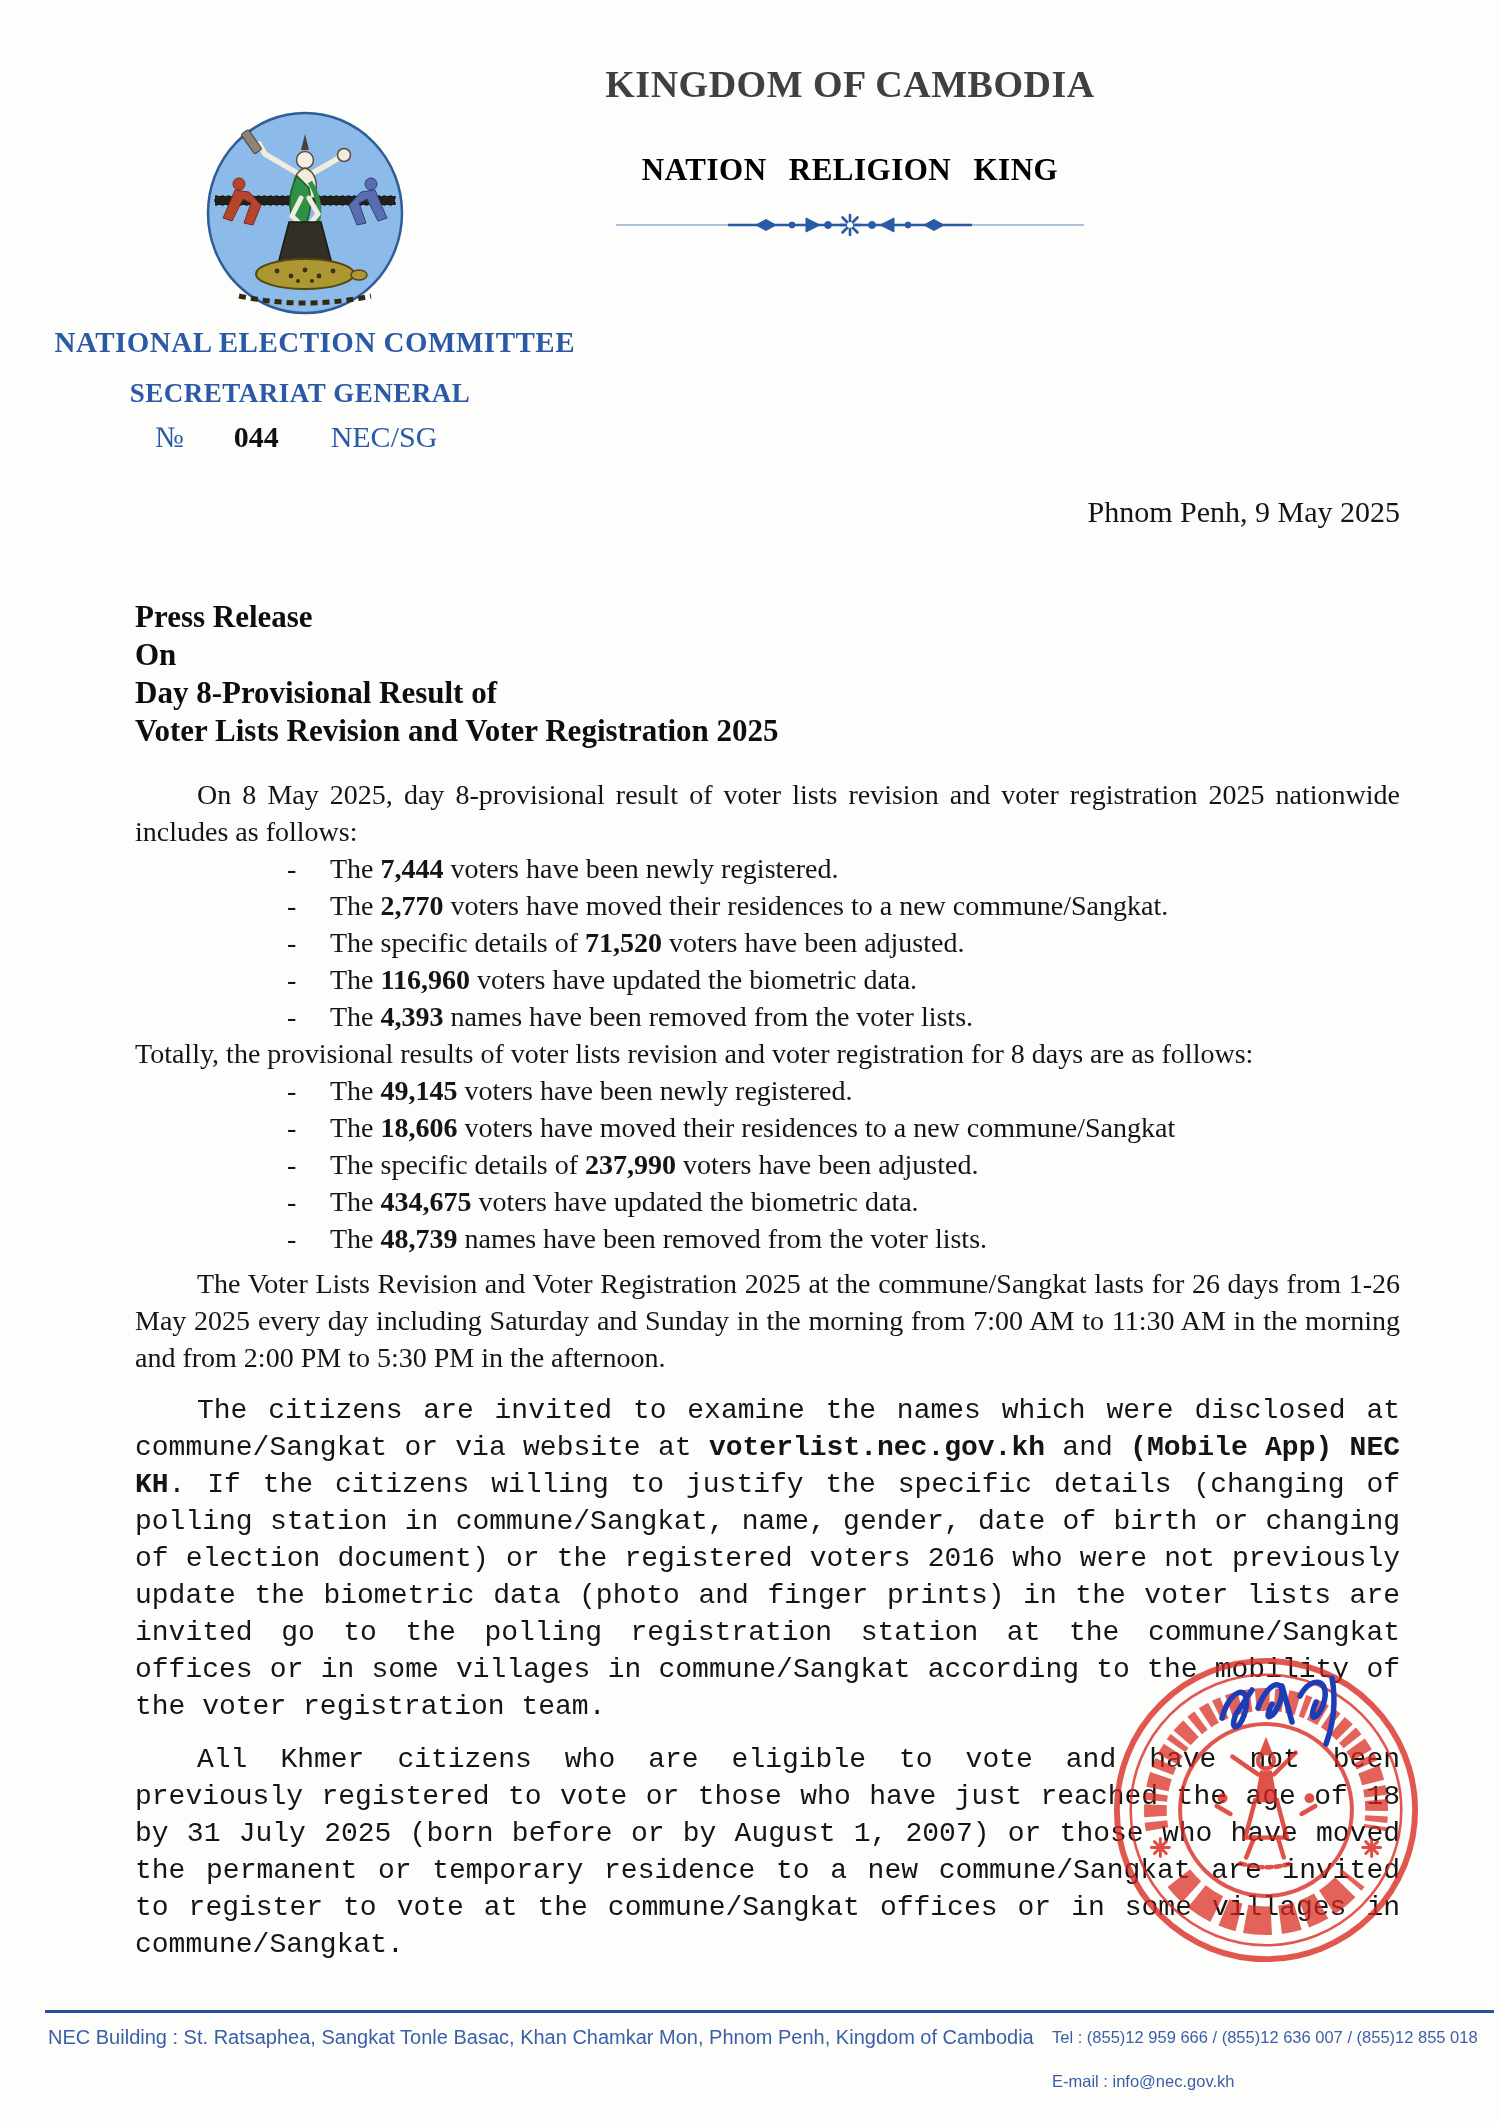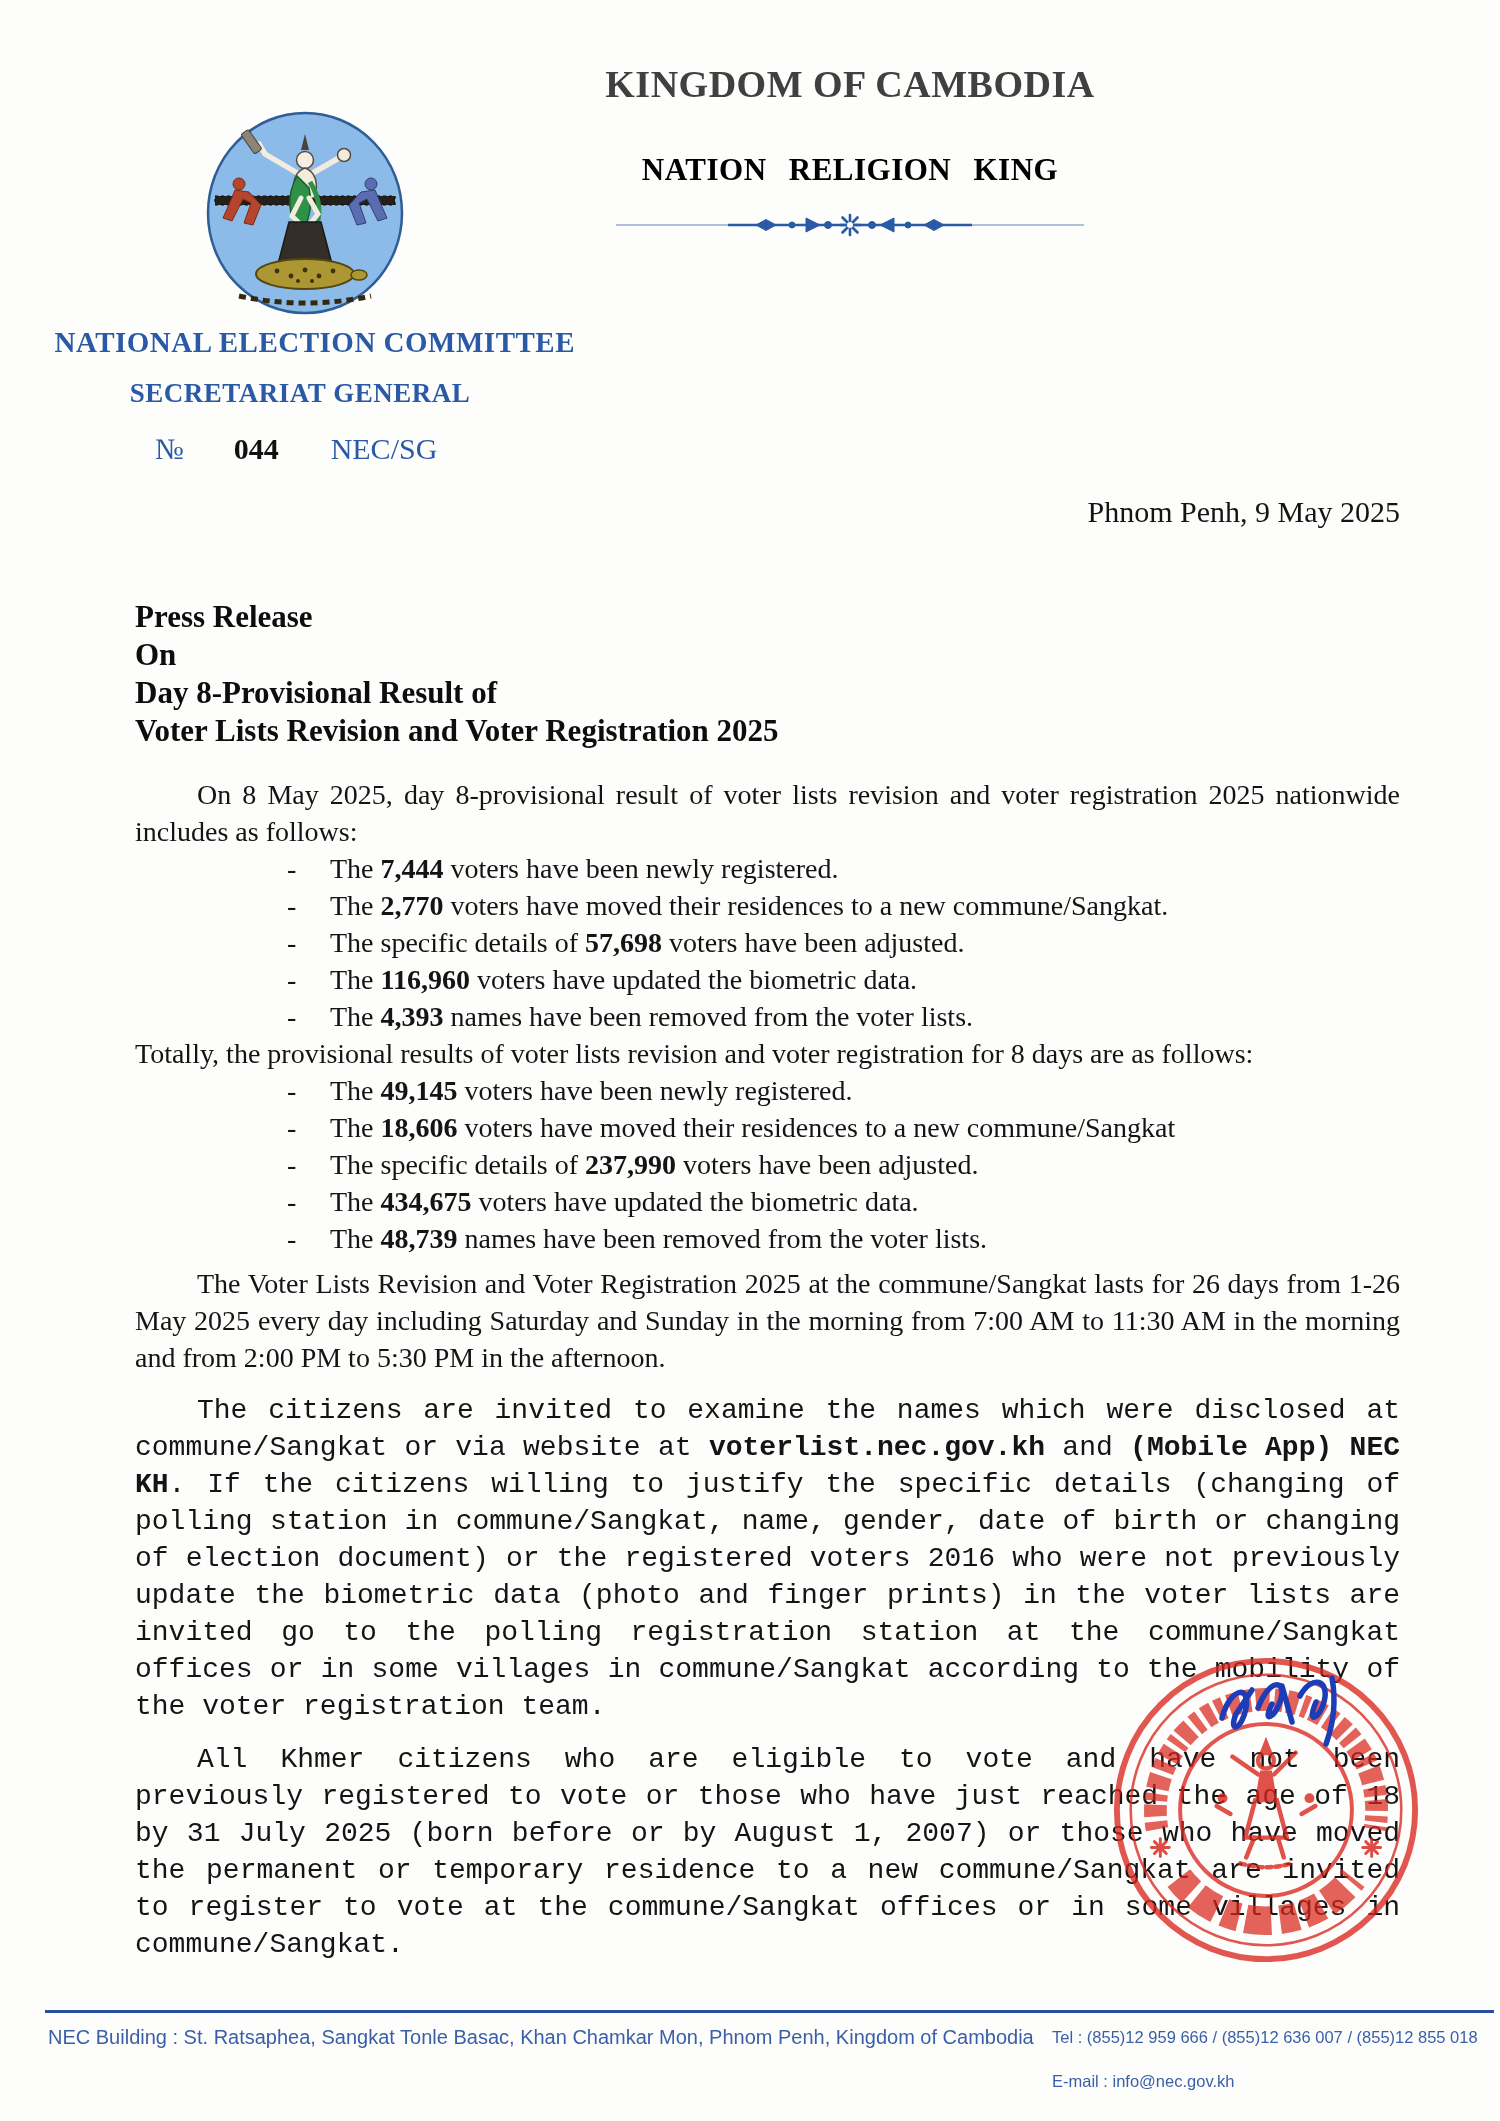--- a/index.html
+++ b/index.html
@@ -22,21 +22,21 @@
   .hdr-ornament { position:absolute; left:610px; top:210px; width:480px; height:30px; }
   .logo { position:absolute; left:205px; top:110px; width:200px; height:207px; }
   .committee {
     position:absolute; left:25px; top:326px; width:550px; text-align:right;
     font-size:29px; font-weight:bold; color:#2a59a6; letter-spacing:0.5px;
   }
   .secretariat {
     position:absolute; left:25px; top:378px; width:550px; text-align:center;
     font-size:27px; font-weight:bold; color:#2a59a6; letter-spacing:0.5px;
   }
-  .refline { position:absolute; left:155px; top:432px; font-size:30px; color:#2a59a6; }
+  .refline { position:absolute; left:155px; top:420px; font-size:30px; color:#2a59a6; }
   .refline .ref-no { font-weight:normal; }
   .refline .ref-val { color:#101010; font-weight:bold; margin:0 52px 0 50px; }
   .refline .ref-suffix { }
 
   
   .content { position:absolute; left:135px; top:470px; width:1265px; }
   .dateline { text-align:right; font-size:30px; margin-top:24px; line-height:36px; }
   .doc-title { margin-top:68px; text-align:left; font-size:31px; font-weight:bold; line-height:38px; color:#0d0d0d; }
   .body-text { font-size:28px; line-height:37px; }
   .para { margin:0; text-indent:62px; text-align:justify; }
@@ -158,21 +158,21 @@
         <div>Day 8-Provisional Result of</div>
         <div>Voter Lists Revision and Voter Registration 2025</div>
       </div>
 
     <div class="body-text">
       <p class="para p-first"><span>On 8 May 2025, day 8-provisional result of voter lists revision and voter registration 2025 nationwide includes as follows:</span></p>
 
       <div class="bullet-list">
           <div class="bullet-item"><span class="bullet-dash">-</span><span class="bullet-text"><span>The </span><span class="b">7,444</span><span> voters have been newly registered.</span></span></div>
           <div class="bullet-item"><span class="bullet-dash">-</span><span class="bullet-text"><span>The </span><span class="b">2,770</span><span> voters have moved their residences to a new commune/Sangkat.</span></span></div>
-          <div class="bullet-item"><span class="bullet-dash">-</span><span class="bullet-text"><span>The specific details of </span><span class="b">57,698</span><span> voters have been adjusted.</span></span></div>
+          <div class="bullet-item"><span class="bullet-dash">-</span><span class="bullet-text"><span>The specific details of </span><span class="b">71,520</span><span> voters have been adjusted.</span></span></div>
           <div class="bullet-item"><span class="bullet-dash">-</span><span class="bullet-text"><span>The </span><span class="b">116,960</span><span> voters have updated the biometric data.</span></span></div>
           <div class="bullet-item"><span class="bullet-dash">-</span><span class="bullet-text"><span>The </span><span class="b">4,393</span><span> names have been removed from the voter lists.</span></span></div>
         </div>
 
       <p class="totals-intro"><span>Totally, the provisional results of voter lists revision and voter registration for 8 days are as follows:</span></p>
 
       <div class="bullet-list">
           <div class="bullet-item"><span class="bullet-dash">-</span><span class="bullet-text"><span>The </span><span class="b">49,145</span><span> voters have been newly registered.</span></span></div>
           <div class="bullet-item"><span class="bullet-dash">-</span><span class="bullet-text"><span>The </span><span class="b">18,606</span><span> voters have moved their residences to a new commune/Sangkat</span></span></div>
           <div class="bullet-item"><span class="bullet-dash">-</span><span class="bullet-text"><span>The specific details of </span><span class="b">237,990</span><span> voters have been adjusted.</span></span></div>

